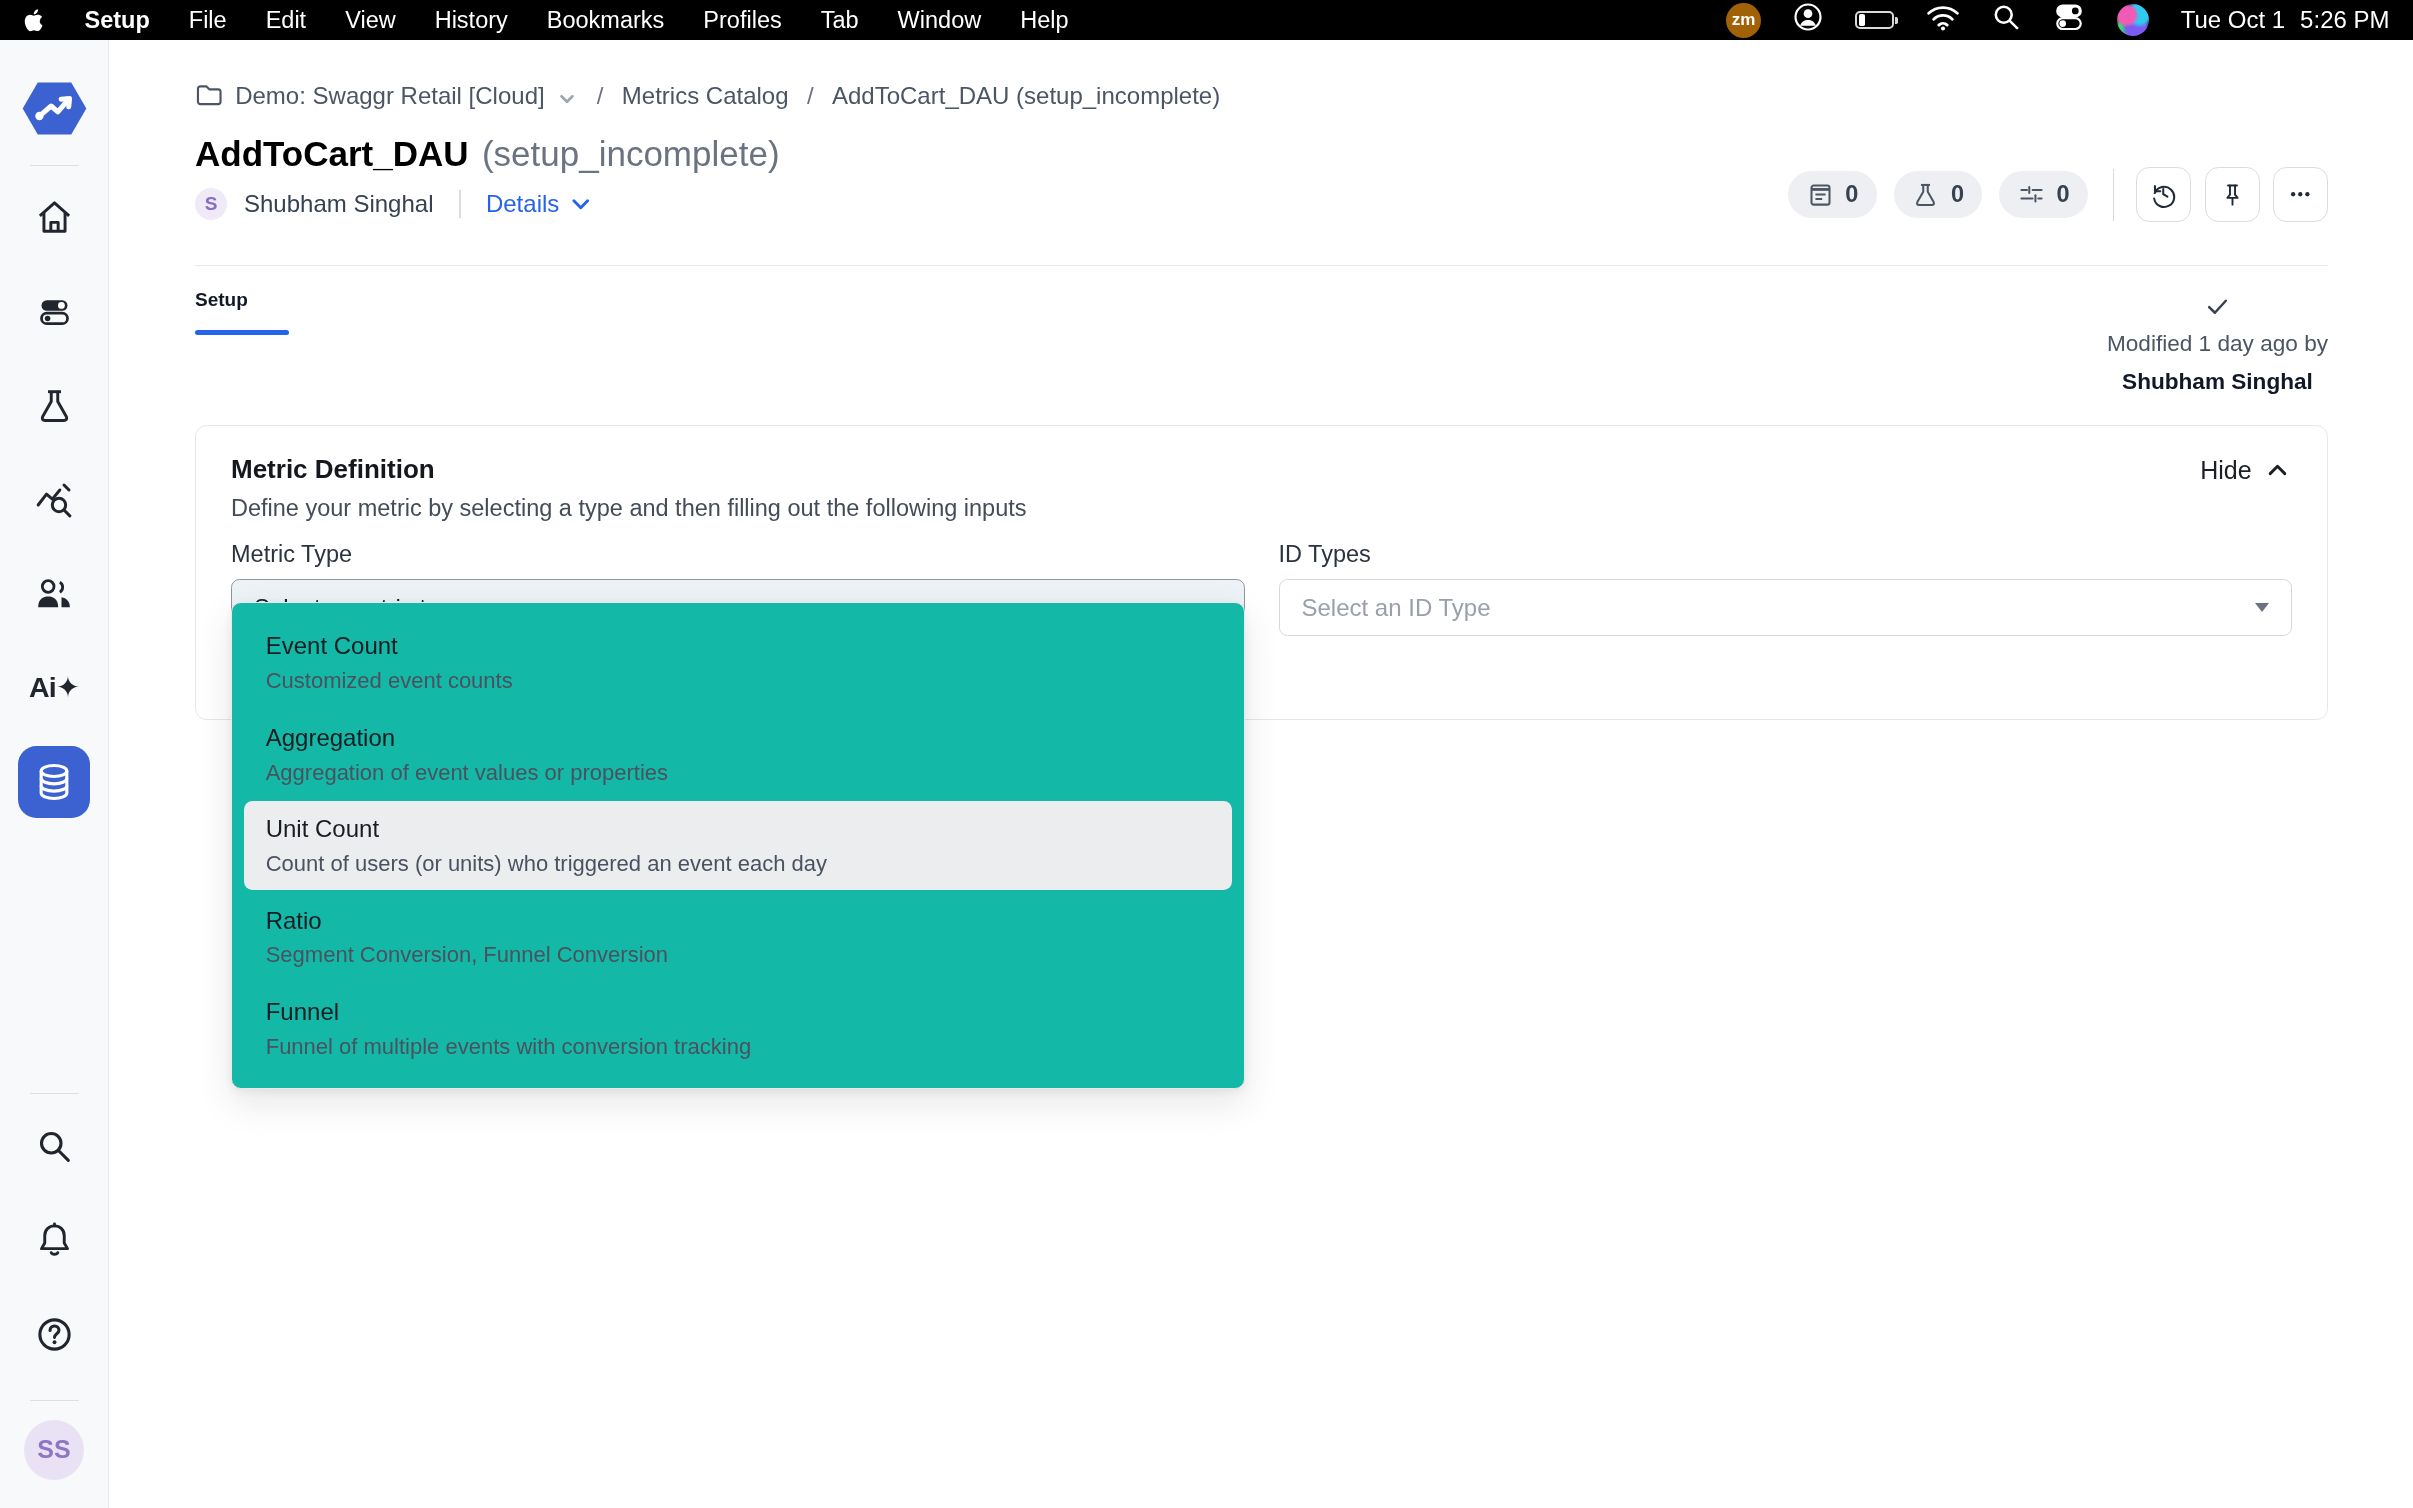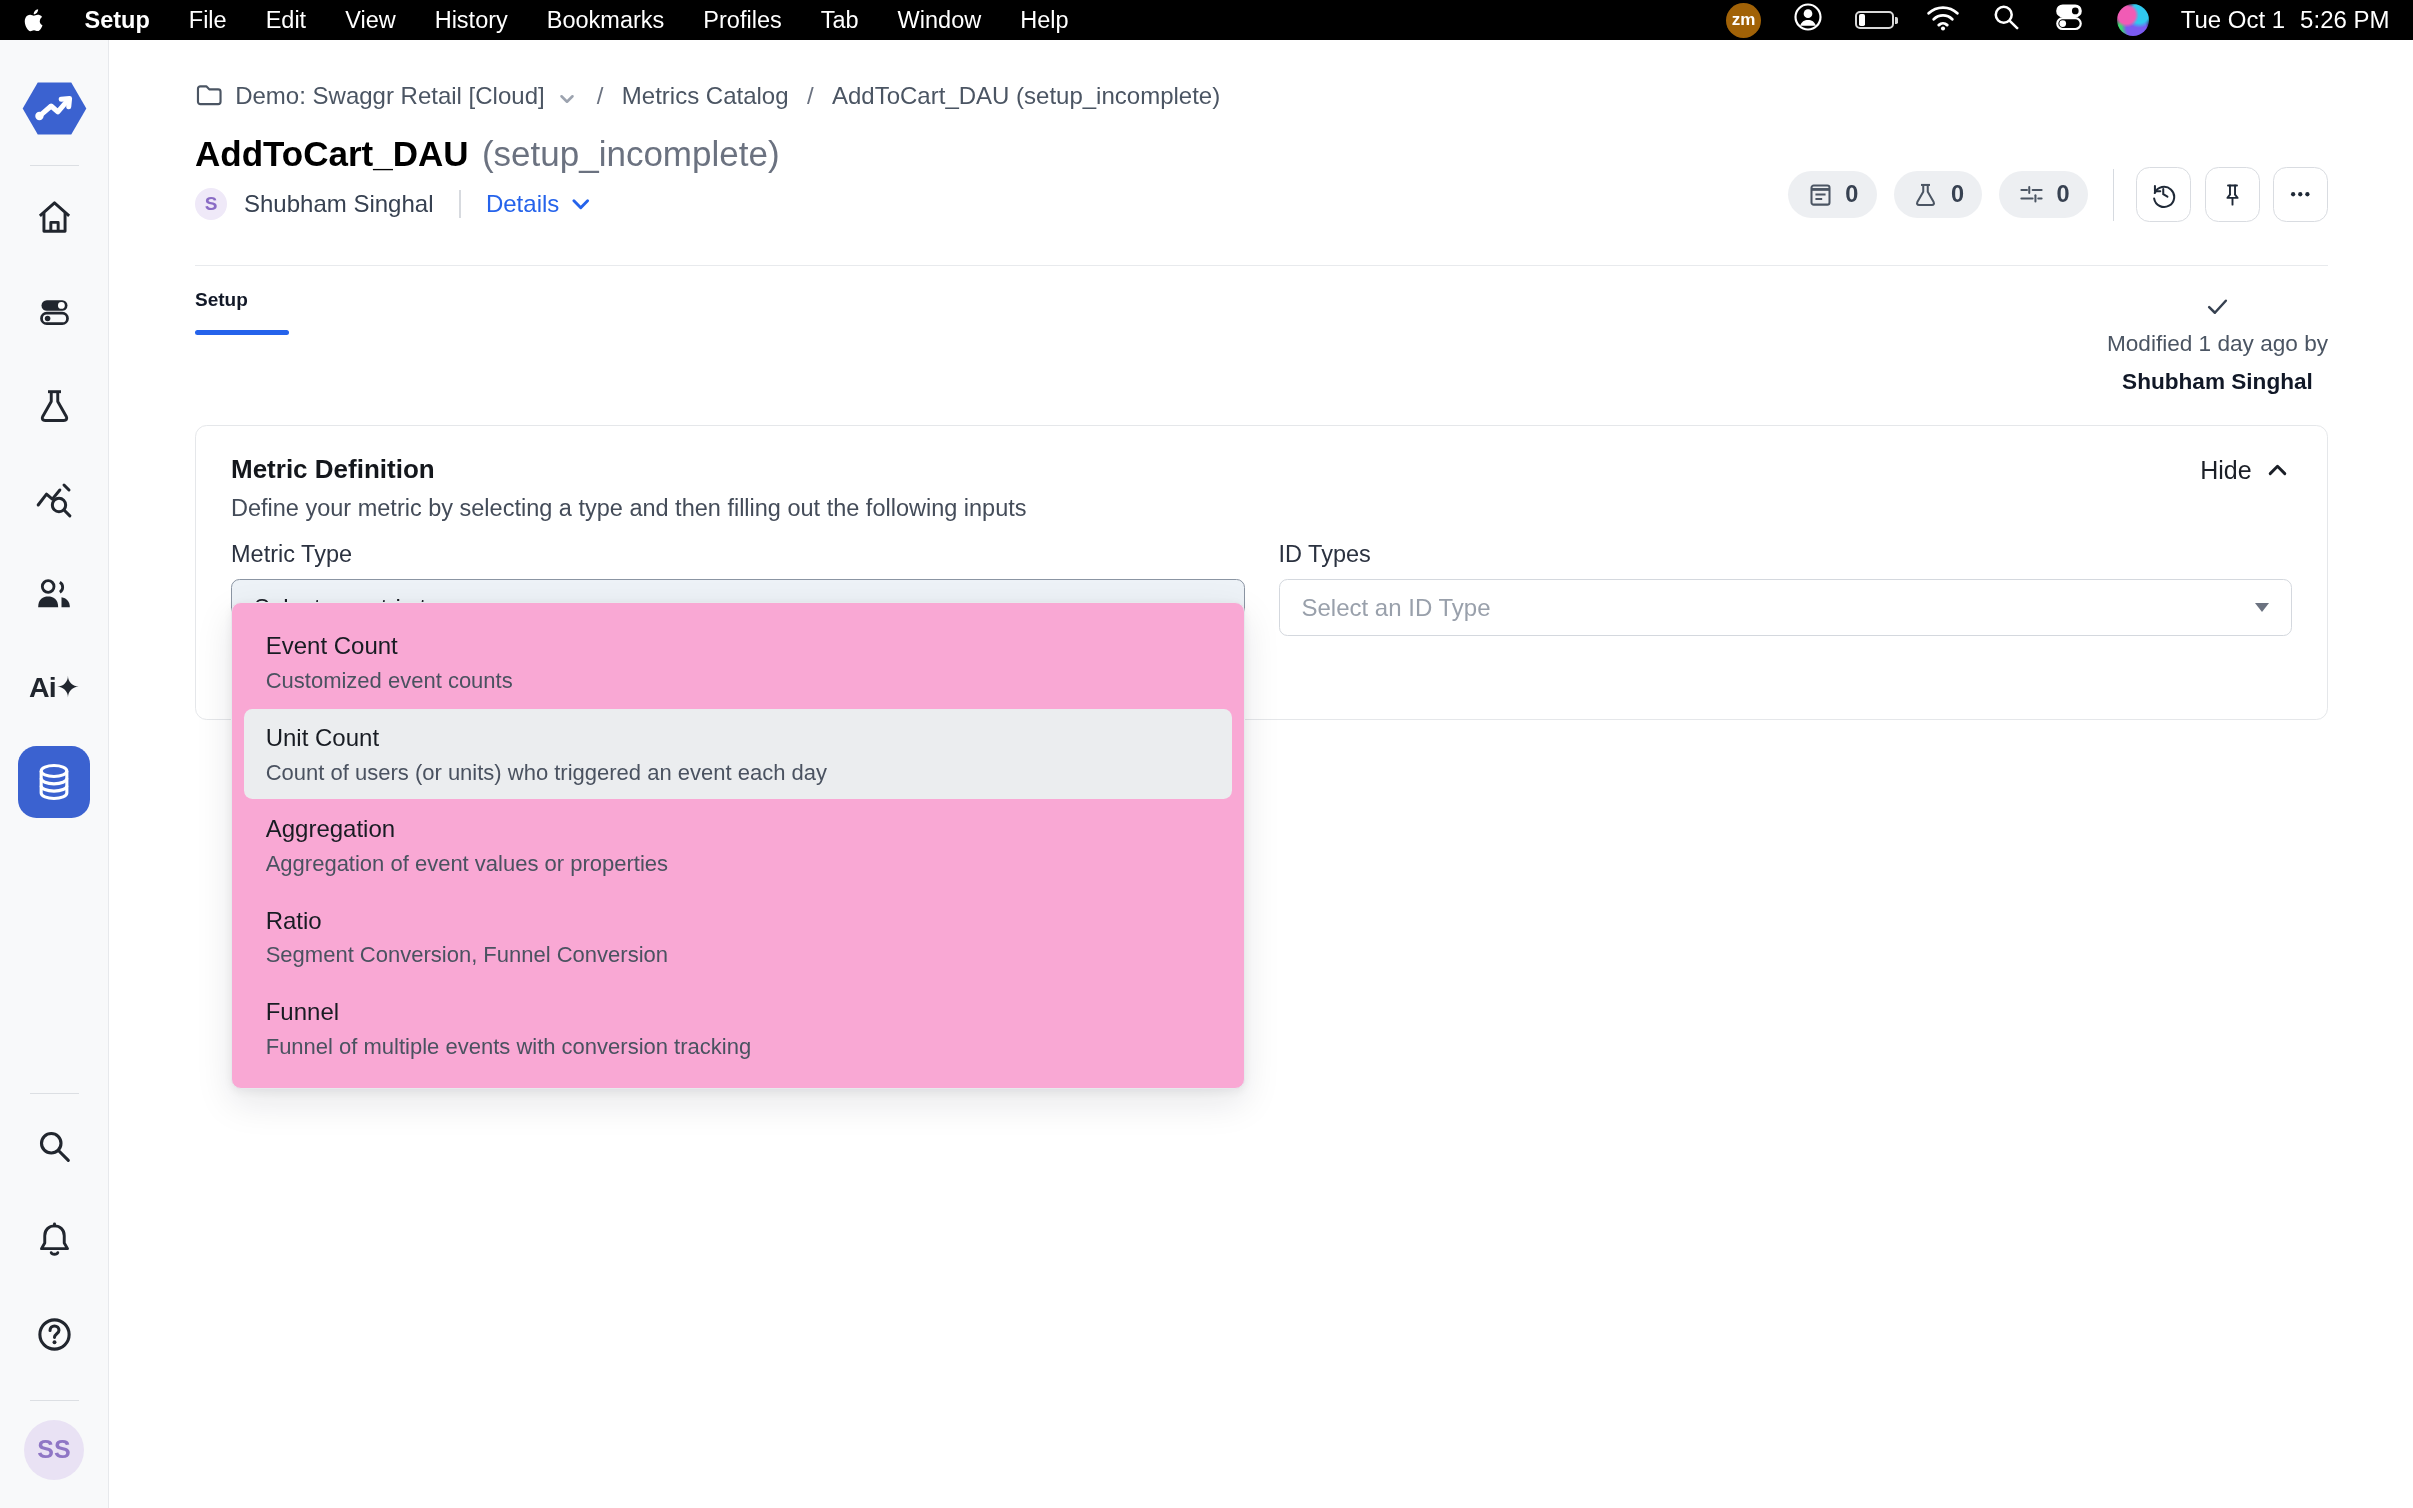--- a/index.html
+++ b/index.html
@@ -81,21 +81,21 @@
   .hide-btn { position:absolute; top:30px; right:37px; display:flex; align-items:center; gap:13.4px; font-size:25px; color:#1b1f27; cursor:pointer; }
 
   .form-grid { margin-top:18.4px; display:grid; grid-template-columns:1fr 1fr; column-gap:34px; }
   .f-label { font-size:23.5px; font-weight:500; color:#2b3240; }
   .select { margin-top:11.7px; height:57px; border-radius:8.4px; display:flex; align-items:center; justify-content:space-between; padding:0 22px; font-size:24px; cursor:pointer; }
   .select.focused { background:#edf2f7; border:1.7px solid #8b95a3; color:#1b1f27; }
   .select.idle { background:#fff; border:1.7px solid #d4d8de; color:#99a0ab; }
   .caret-down-tri { width:0; height:0; border-left:7.5px solid transparent; border-right:7.5px solid transparent; border-top:9.2px solid #6b7280; }
 
   
-  .dropdown { position:absolute; left:122px; top:562px; width:1014px; background:#f9a8d4; border:1.3px solid #e7e9ed; border-radius:10px; box-shadow:0 13.4px 37px rgba(16,24,40,.10), 0 2.5px 8.4px rgba(16,24,40,.06); padding:13.4px 0; z-index:50; }
+  .dropdown { position:absolute; left:122px; top:562px; width:1014px; background:#14b8a6; border:1.3px solid #e7e9ed; border-radius:10px; box-shadow:0 13.4px 37px rgba(16,24,40,.10), 0 2.5px 8.4px rgba(16,24,40,.06); padding:13.4px 0; z-index:50; }
   .dd-item { margin:1.7px 11.7px; padding:13.4px 22px; border-radius:8.4px; cursor:pointer; }
   .dd-item.hl { background:#ebedef; }
   .dd-title { font-size:24px; color:#181c23; line-height:30px; }
   .dd-desc { margin-top:5.9px; font-size:22px; color:#4a5260; line-height:27px; }
 
   svg { flex:none; }
 </style>
 </head>
 <body>
 
@@ -386,29 +386,29 @@
             </div>
           </div>
         </div>
       </section>
 
       <div class="dropdown">
         <div class="dd-item">
           <div class="dd-title">Event Count</div>
           <div class="dd-desc">Customized event counts</div>
         </div>
+        <div class="dd-item">
+          <div class="dd-title">Aggregation</div>
+          <div class="dd-desc">Aggregation of event values or properties</div>
+        </div>
         <div class="dd-item hl">
           <div class="dd-title">Unit Count</div>
           <div class="dd-desc">Count of users (or units) who triggered an event each day</div>
         </div>
         <div class="dd-item">
-          <div class="dd-title">Aggregation</div>
-          <div class="dd-desc">Aggregation of event values or properties</div>
-        </div>
-        <div class="dd-item">
           <div class="dd-title">Ratio</div>
           <div class="dd-desc">Segment Conversion, Funnel Conversion</div>
         </div>
         <div class="dd-item">
           <div class="dd-title">Funnel</div>
           <div class="dd-desc">Funnel of multiple events with conversion tracking</div>
         </div>
       </div>
 
     </main>

